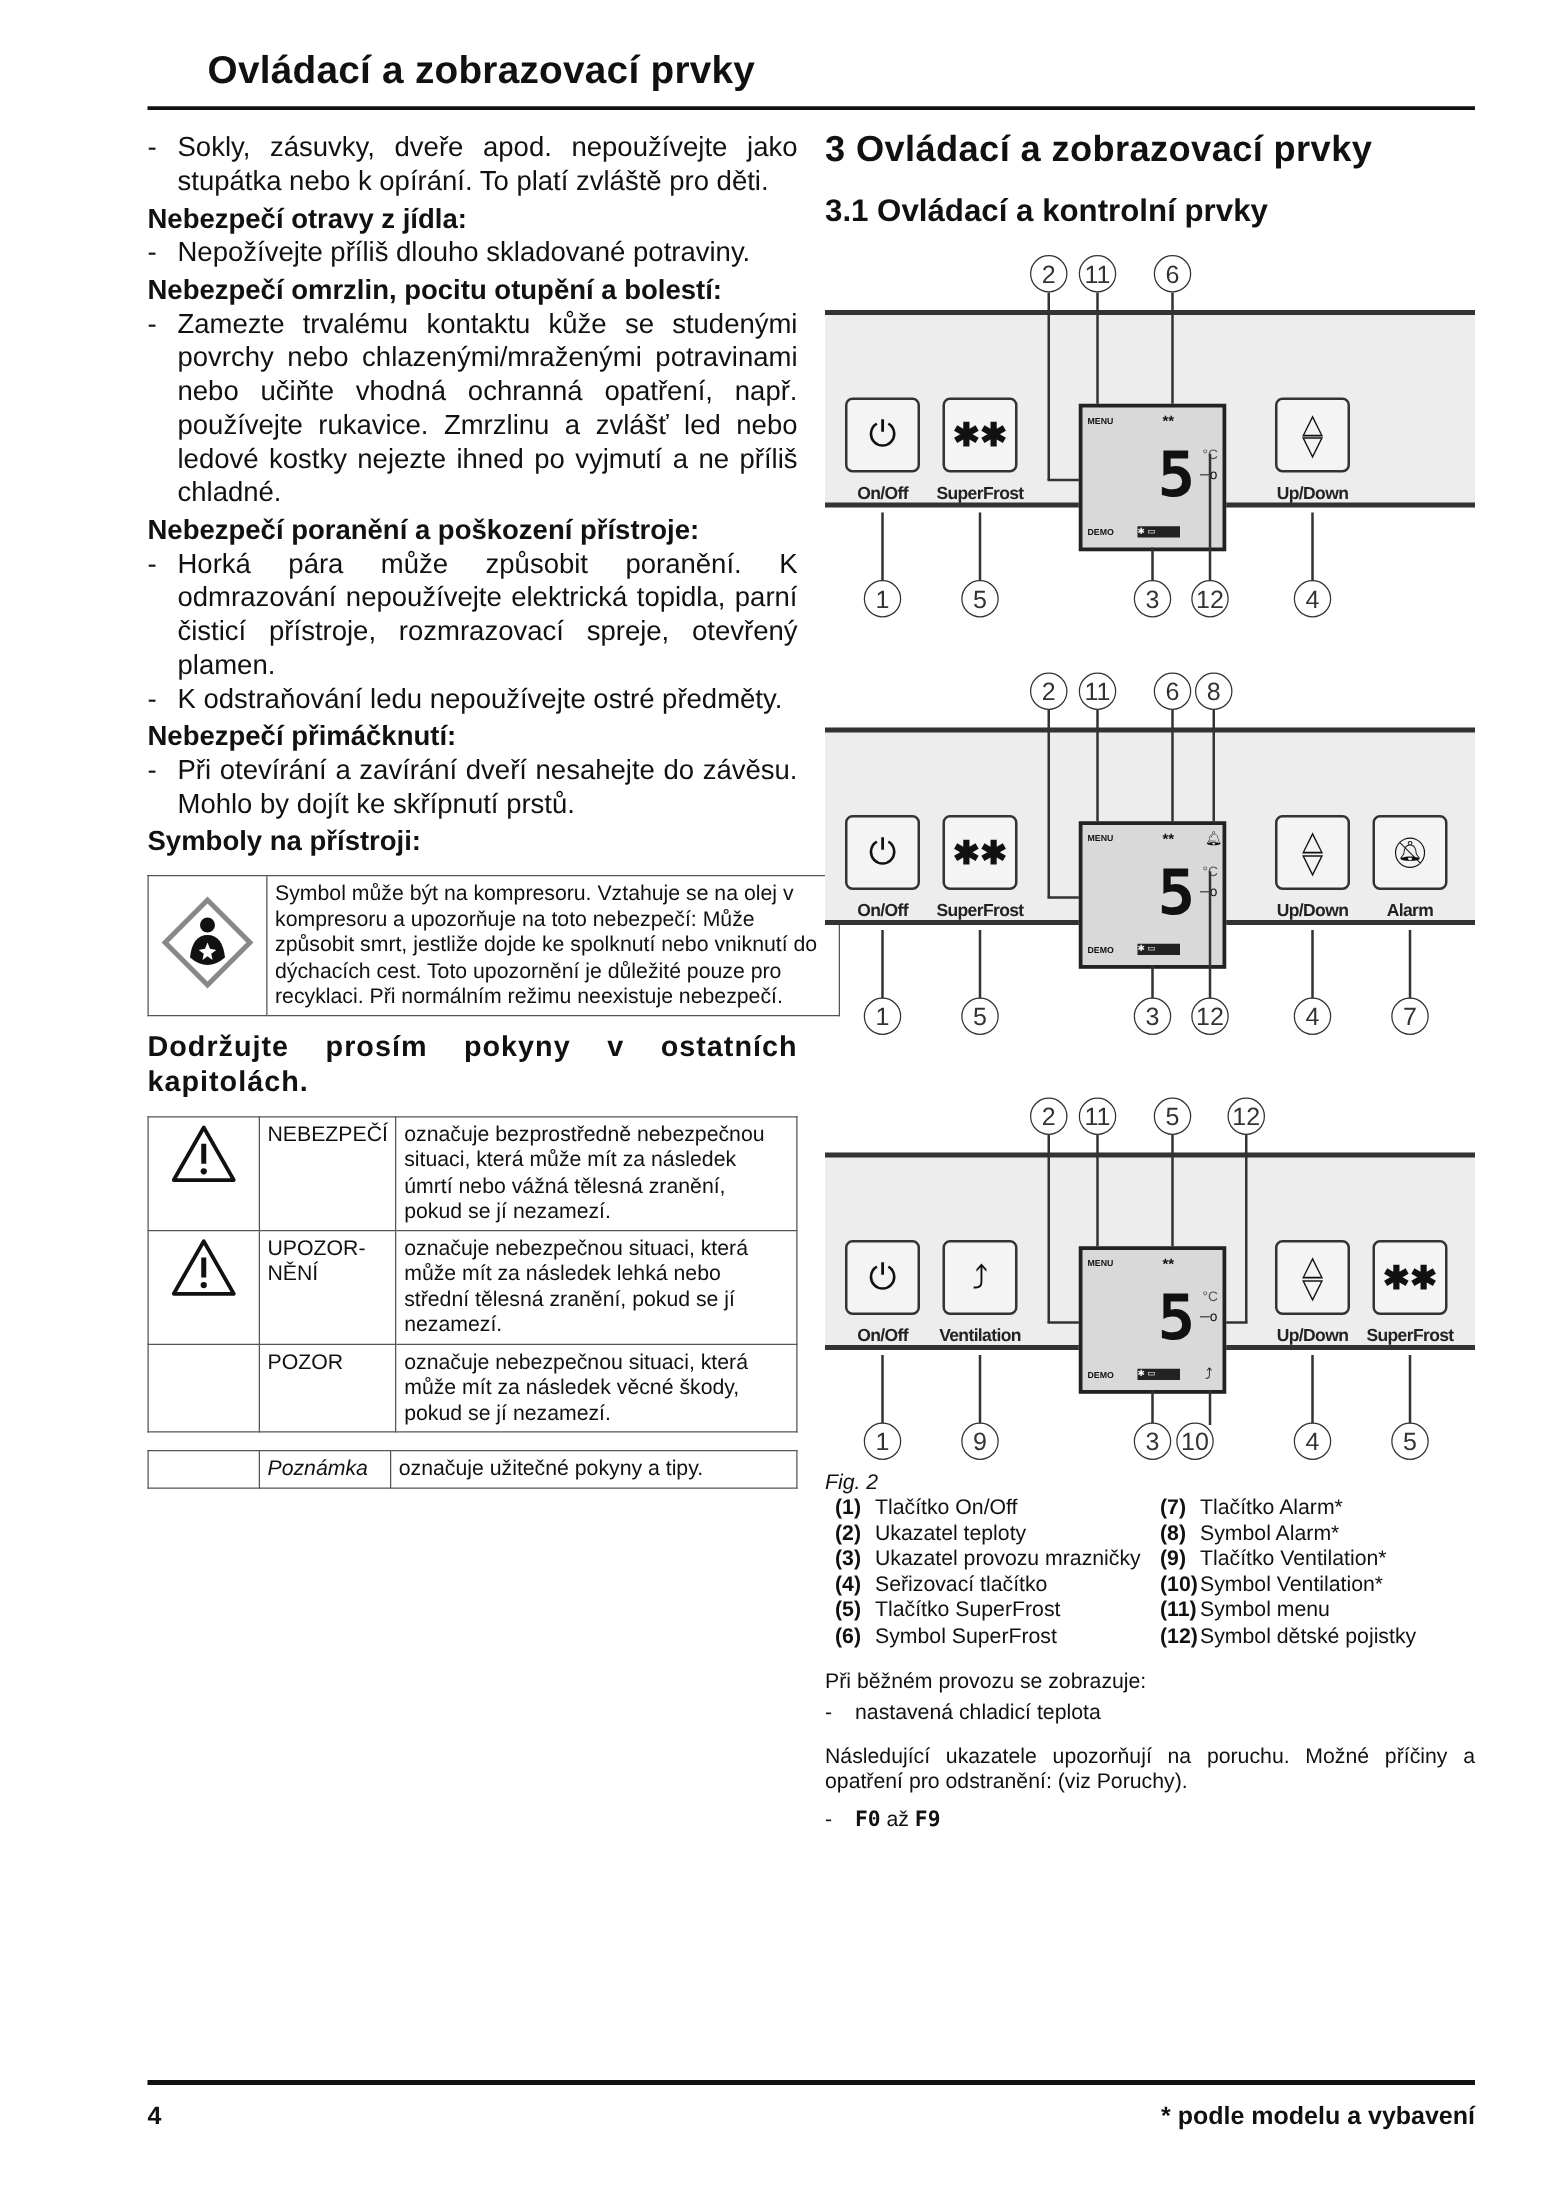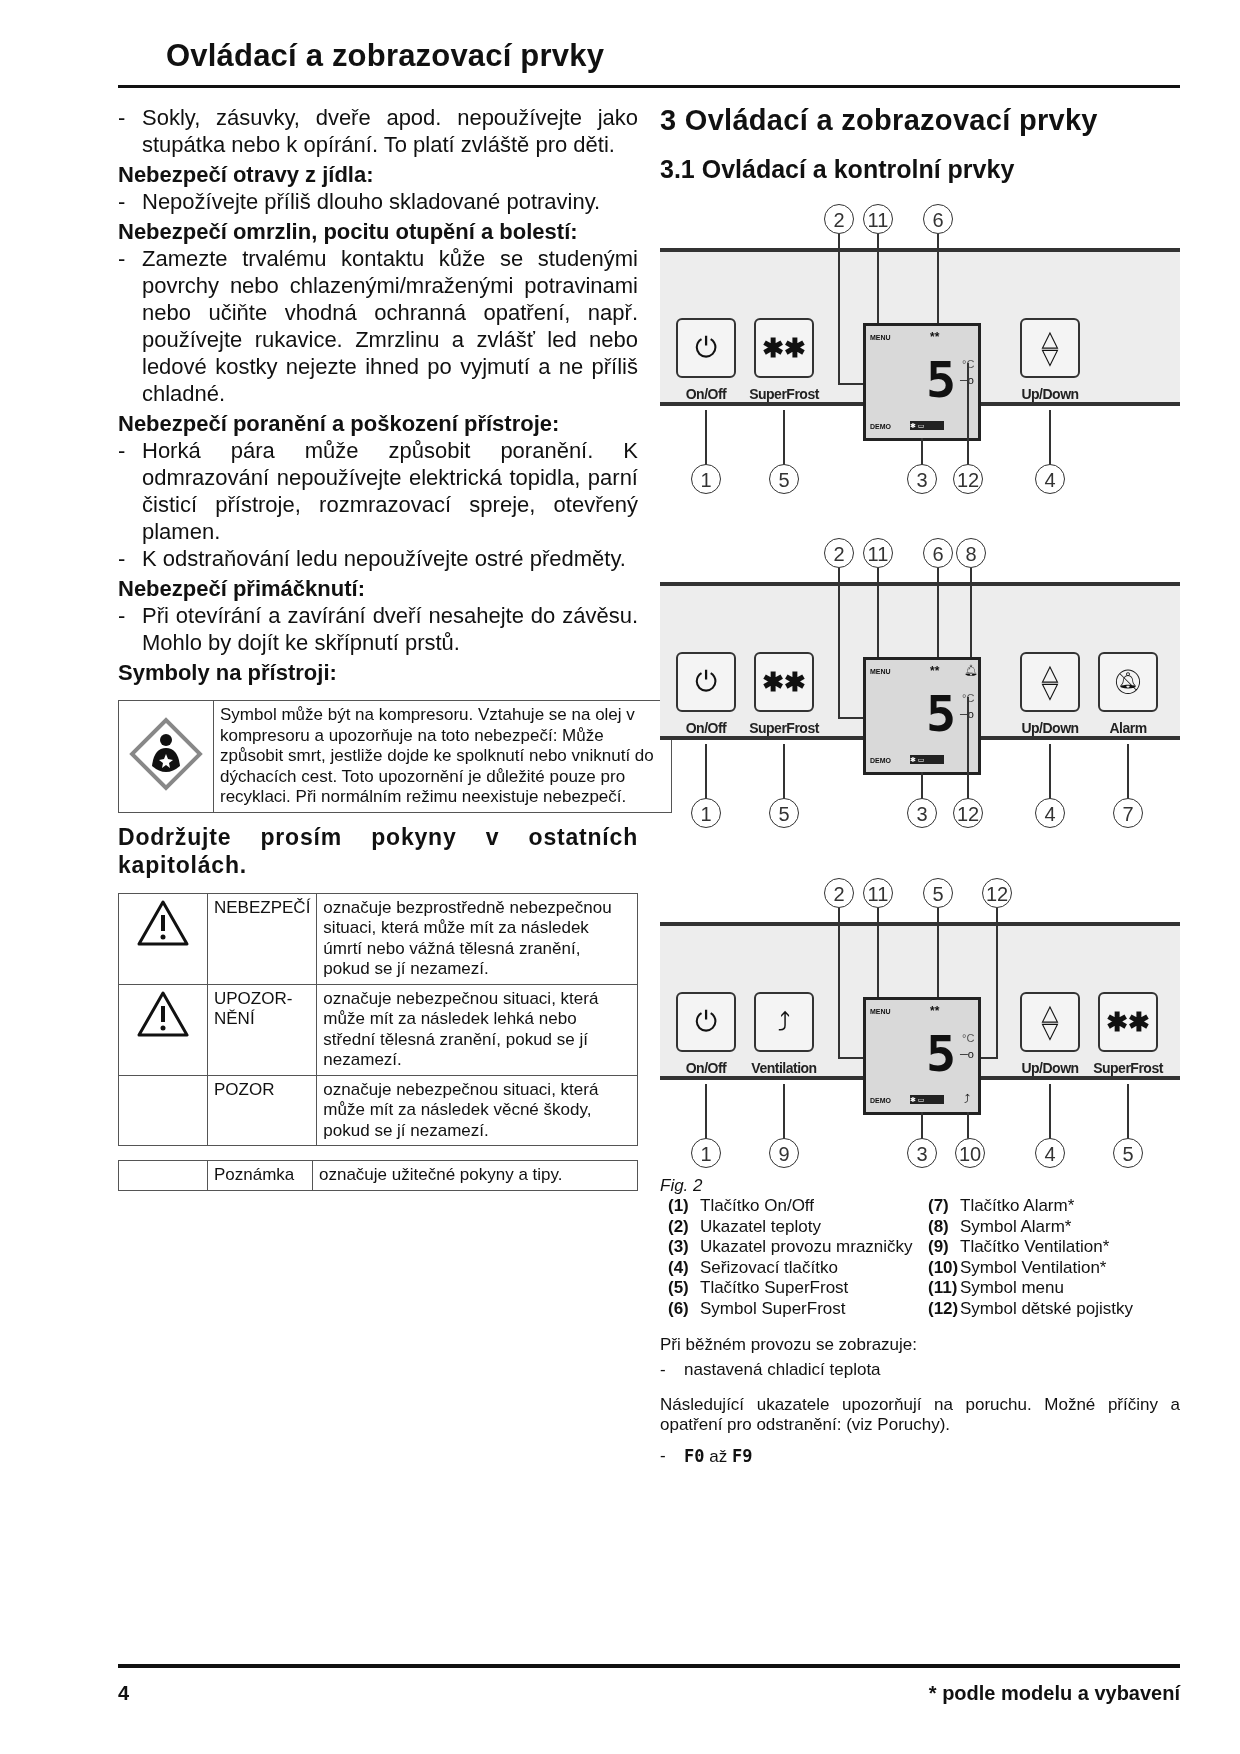--- a/index.html
+++ b/index.html
@@ -133,21 +133,21 @@
       <td>POZOR</td>
       <td>označuje nebezpečnou situaci, která může mít za následek věcné škody, pokud se jí nezamezí.</td>
     </tr>
   </tbody>
     </table>
 
   <table class="sig">
     <tbody>
         <tr>
       <td style="width:76px;"></td>
-      <td style="width:92px;">Poznámka</td>
+      <td style="width:92px;font-style:italic;">Poznámka</td>
       <td>označuje užitečné pokyny a tipy.</td>
     </tr>
   </tbody>
     </table>
 </div>
 
 <div class="abs right-col">
   <div class="h1">3  Ovládací a zobrazovací prvky</div>
   <div class="h2">3.1  Ovládací a kontrolní prvky</div>
 
@@ -284,21 +284,21 @@
     <div class="btn-label" style="left:418px;top:188px;">SuperFrost</div>
     <div class="line" style="left:45px;top:212px;width:2px;height:56px;"></div>
     <div class="line" style="left:123px;top:212px;width:2px;height:56px;"></div>
     <div class="line" style="left:261px;top:240px;width:2px;height:28px;"></div>
     <div class="line" style="left:307px;top:240px;width:2px;height:28px;"></div>
     <div class="line" style="left:389px;top:212px;width:2px;height:56px;"></div>
     <div class="line" style="left:467px;top:212px;width:2px;height:56px;"></div>
     <div class="circ" style="left:31px;top:266px;">1</div>
     <div class="circ" style="left:109px;top:266px;">9</div>
     <div class="circ" style="left:247px;top:266px;">3</div>
-    <div class="circ" style="left:295px;top:266px;">10</div>
+    <div class="circ" style="left:281px;top:266px;">10</div>
     <div class="circ" style="left:375px;top:266px;">4</div>
     <div class="circ" style="left:453px;top:266px;">5</div>
   </div>
 
   <div class="fig">Fig. 2</div>
   <div class="legend" style="padding-left:8px;">
     <div class="it">
         <span class="n">(1)</span>
         <span>Tlačítko On/Off</span>
       </div>

